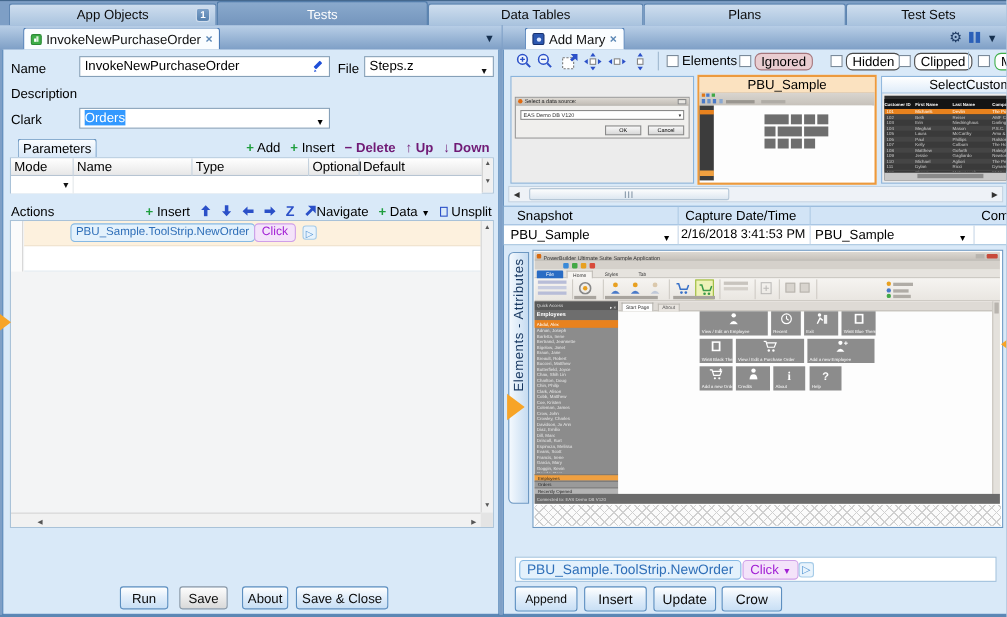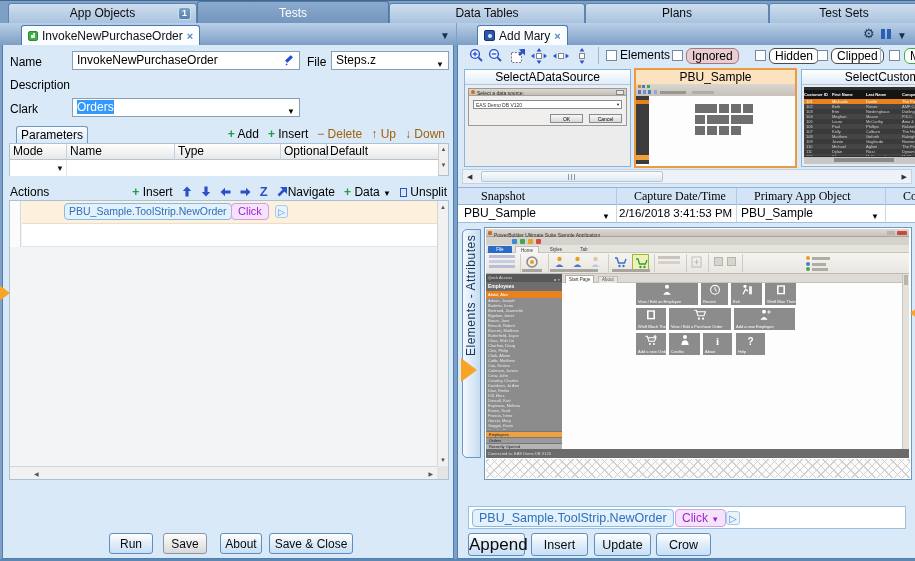--- a/index.html
+++ b/index.html
@@ -33,21 +33,21 @@
   .tbox { position:absolute; background:#fff; border:1px solid #86a0b8; font-size:12px; padding:1px 4px; line-height:15px; }
   .combo-arrow { position:absolute; right:4px; top:5px; font-size:8px; color:#111; }
   .sel-text { background:#3399ff; color:#fff; }
 
   
   .ptab { position:absolute; background:linear-gradient(#fbfdff,#d8e8f8); border:1px solid #6d98c2; border-bottom:none;
     border-radius:3px 3px 0 0; text-align:center; font-size:12px; line-height:16px; }
   .tb-item { display:inline-block; font-size:12px; margin-left:9px; }
   .g-plus { color:#1f9e3e; font-weight:bold; }
   .b-arr { color:#2b50c8; font-weight:bold; }
-  .gray { color:#a16207; }
+  .gray { color:#701a75;font-weight:bold; }
   .grid { position:absolute; background:#fff; border:1px solid #a9c2d8; }
   .ghead { position:absolute; left:0; top:0; right:10px; height:16px; background:linear-gradient(#ffffff,#e7e7e7); border-bottom:1px solid #b6c4d2; }
   .gcell { position:absolute; top:0; height:16px; border-right:1px solid #c5d2de; font-size:12px; line-height:15px; padding-left:3px; }
   .vsb { position:absolute; top:0; right:0; width:10px; bottom:0; background:#f0f0f0; border-left:1px solid #d0d0d0; }
   .sb-a { position:absolute; left:0; width:100%; text-align:center; font-size:6px; color:#555; }
 
   
   .chip-b { display:inline-block; white-space:nowrap; background:#e3f1fc; border:1px solid #86b9e4; color:#2f6fb8; border-radius:4px; padding:0 6px; }
   .chip-p { display:inline-block; white-space:nowrap; background:#f4e3fa; border:1px solid #cf9fe8; color:#a21fd4; border-radius:4px; padding:0 6px; }
   .chip-i { display:inline-block; background:#e8f3fc; border:1px solid #a5cbe8; color:#4b8fd0; border-radius:3px; font-size:9px; padding:0 2px; }
@@ -71,21 +71,21 @@
   .thead { position:absolute; left:0; right:0; top:0; height:15px; background:linear-gradient(#ffffff,#dfecf9);
     border-bottom:1px solid #a8c8e8; text-align:center; font-size:12px; line-height:14px; }
   .thead.orange { background:#fbe2c0; border-bottom:1px solid #eab06a; }
 
   
   .mini-win-title { background:linear-gradient(#dcd8d2,#c3beb7); border-bottom:1px solid #a8a39c; }
   .mini-btn { position:absolute; background:linear-gradient(#f8f8f8,#d8d8d8); border:1px solid #8a8a8a; font-size:5px; text-align:center; }
 
   
   .sth { position:absolute; background:#d2e4f6; border-top:1px solid #8fb4d8; border-bottom:1px solid #8fb4d8; }
-  .stc { position:absolute; font-size:12px; line-height:16px; padding-left:17px; border-right:1px solid #aecbe6; white-space:nowrap; overflow:hidden;font-family:Liberation Serif, serif; }
+  .stc { position:absolute; font-size:12px; line-height:16px; padding-left:6px; border-right:1px solid #aecbe6; white-space:nowrap; overflow:hidden; }
   .str { position:absolute; background:#fff; border-bottom:1px solid #9fc0dd; }
   .strc { position:absolute; font-size:12px; line-height:16px; padding-left:4px; border-right:1px solid #c8d8e8; white-space:nowrap; overflow:hidden; }
 
   
   .vtab { position:absolute; background:linear-gradient(90deg,#f4f9fe,#c6dcf1); border:1px solid #6d98c2;
     border-radius:5px 0 0 5px; }
   .vtab-text { position:absolute; left:1px; top:0; width:18px; text-align:center; color:#15355e; font-size:12px;
     writing-mode:vertical-rl; transform:rotate(180deg); letter-spacing:0.5px; }
   .orange-arrow { width:0; height:0; border-top:12px solid transparent; border-bottom:12px solid transparent; border-left:16px solid #f7a427; filter:drop-shadow(0 0 1px #c8competitor); }
   .hatch { background-color:#fbfbfb; background-image:
@@ -293,21 +293,20 @@
           <span class="lbl-box" style="left: 311px; top: 3px;">Hidden</span>
           <span class="chk" style="left: 359px; top: 5px;"></span>
           <span class="lbl-box" style="left: 373px; top: 3px;">Clipped</span>
           <span class="chk" style="left: 431px; top: 5px;"></span>
           <span class="lbl-box marked" style="left: 446px; top: 3px;">Marked</span>
         </div>
       <span class="vsep" style="left:422px;top:2px;height:17px;"></span>
     </div>
 
     <div class="tcard" style="left:6px;top:24px;width:167px;height:98px;">
-      <div class="thead"><span>SelectADataSource</span></div>
 
       <div class="abs" style="left:3px;top:18px;right:3px;height:38px;background:#f0efed;border:1px solid #9a9a9a;">
         <div class="mini-win-title" style="height:7px;position:relative;">
           <span class="abs" style="left:2px;top:1px;width:4px;height:4px;border-radius:50%;background:#e06a10;"></span>
           <span class="abs" style="left:8px;top:0.5px;font-size:5px;color:#222;">Select a data source:</span>
           <span class="abs" style="right:2px;top:1px;width:8px;height:5px;background:#e8e6e2;border:0.5px solid #888;"></span>
         </div>
         <div class="abs" style="left:4px;top:11px;right:4px;height:9px;background:#fff;border:1px solid #8a8a8a;">
           <span class="abs" style="left:2px;top:1px;font-size:5px;color:#333;">EAS Demo DB V120</span>
           <span class="abs" style="right:1px;top:1px;font-size:4px;color:#222;">▼</span>
@@ -447,21 +446,20 @@
         <span class="abs" style="left:86px;top:2px;width:1px;height:6px;background:#8899aa;"></span>
         <span class="abs" style="left:89px;top:2px;width:1px;height:6px;background:#8899aa;"></span>
         <span class="abs" style="left:92px;top:2px;width:1px;height:6px;background:#8899aa;"></span>
       </span>
       <span class="abs" style="right:4px;top:3px;font-size:7px;color:#333;">▶</span>
     </div>
 
     <div class="sth" style="left:0;top:142px;width:100%;height:18px;">
       <span class="stc" style="left:0;top:0;width:159px;height:17px;"><span style="padding-left:6px;">Snapshot</span></span>
       <span class="stc" style="left:159px;top:0;width:120px;height:17px;"><span>Capture Date/Time</span></span>
-      <span class="stc" style="left:279px;top:0;width:149px;height:17px;"><span>Primary App Object</span></span>
       <span class="stc" style="left:428px;top:0;width:31px;height:17px;border-right:none;"><span>Comments</span></span>
     </div>
     <div class="str" style="left:0;top:160px;width:100%;height:18px;">
       <span class="strc" style="left:0;top:0;width:159px;height:17px;"><span style="padding-left:2px;">PBU_Sample</span><span class="abs" style="right:6px;top:4px;font-size:8px;">▼</span></span>
       <span class="strc" style="left:159px;top:0;width:120px;height:17px;padding-left:2px;font-size:11.5px;"><span>2/16/2018 3:41:53 PM</span></span>
       <span class="strc" style="left:279px;top:0;width:149px;height:17px;"><span>PBU_Sample</span><span class="abs" style="right:6px;top:4px;font-size:8px;">▼</span></span>
       <span class="strc" style="left:428px;top:0;width:31px;height:17px;border-right:none;"></span>
     </div>
 
     <div class="vtab" style="left:4px;top:184px;width:19px;height:229px;">
@@ -696,20 +694,20 @@
     <div class="abs" style="right:-10px;top:256px;width:0;height:0;border-top:12px solid transparent;border-bottom:12px solid transparent;border-right:16px solid #f7a427;"></div>
 
 
     <div class="abs" style="left:10px;top:461px;width:438px;height:23px;background:#fff;border:1px solid #9fc0dd;">
       <span class="chip-b abs" style="left:3px;top:2px;height:18px;line-height:16px;font-size:12.5px;"><span>PBU_Sample.ToolStrip.NewOrder</span></span>
       <span class="chip-p abs" style="left:206px;top:2px;height:18px;line-height:16px;font-size:12px;"><span>Click</span> <span style="font-size:8px;">▼</span></span>
       <span class="chip-i abs" style="left:257px;top:4px;height:14px;line-height:13px;font-size:10px;"><span>▷</span></span>
     </div>
 
     <div id="right-buttons">
-        <div class="btn" style="left: 10px; top: 488px; width: 57px; height: 23px; line-height: 22px; font-size: 17px;">Append</div>
+        <div class="btn" style="left: 10px; top: 488px; width: 57px; height: 23px; line-height: 22px; font-size: 11px;">Append</div>
         <div class="btn" style="left: 73px; top: 488px; width: 57px; height: 23px; line-height: 22px; font-size: 12.5px;">Insert</div>
         <div class="btn" style="left: 136px; top: 488px; width: 57px; height: 23px; line-height: 22px; font-size: 12.5px;">Update</div>
         <div class="btn" style="left: 198px; top: 488px; width: 55px; height: 23px; line-height: 22px; font-size: 12.5px;">Crow</div>
       </div>
   </div>
 
 </div>
 
 </body></html>

